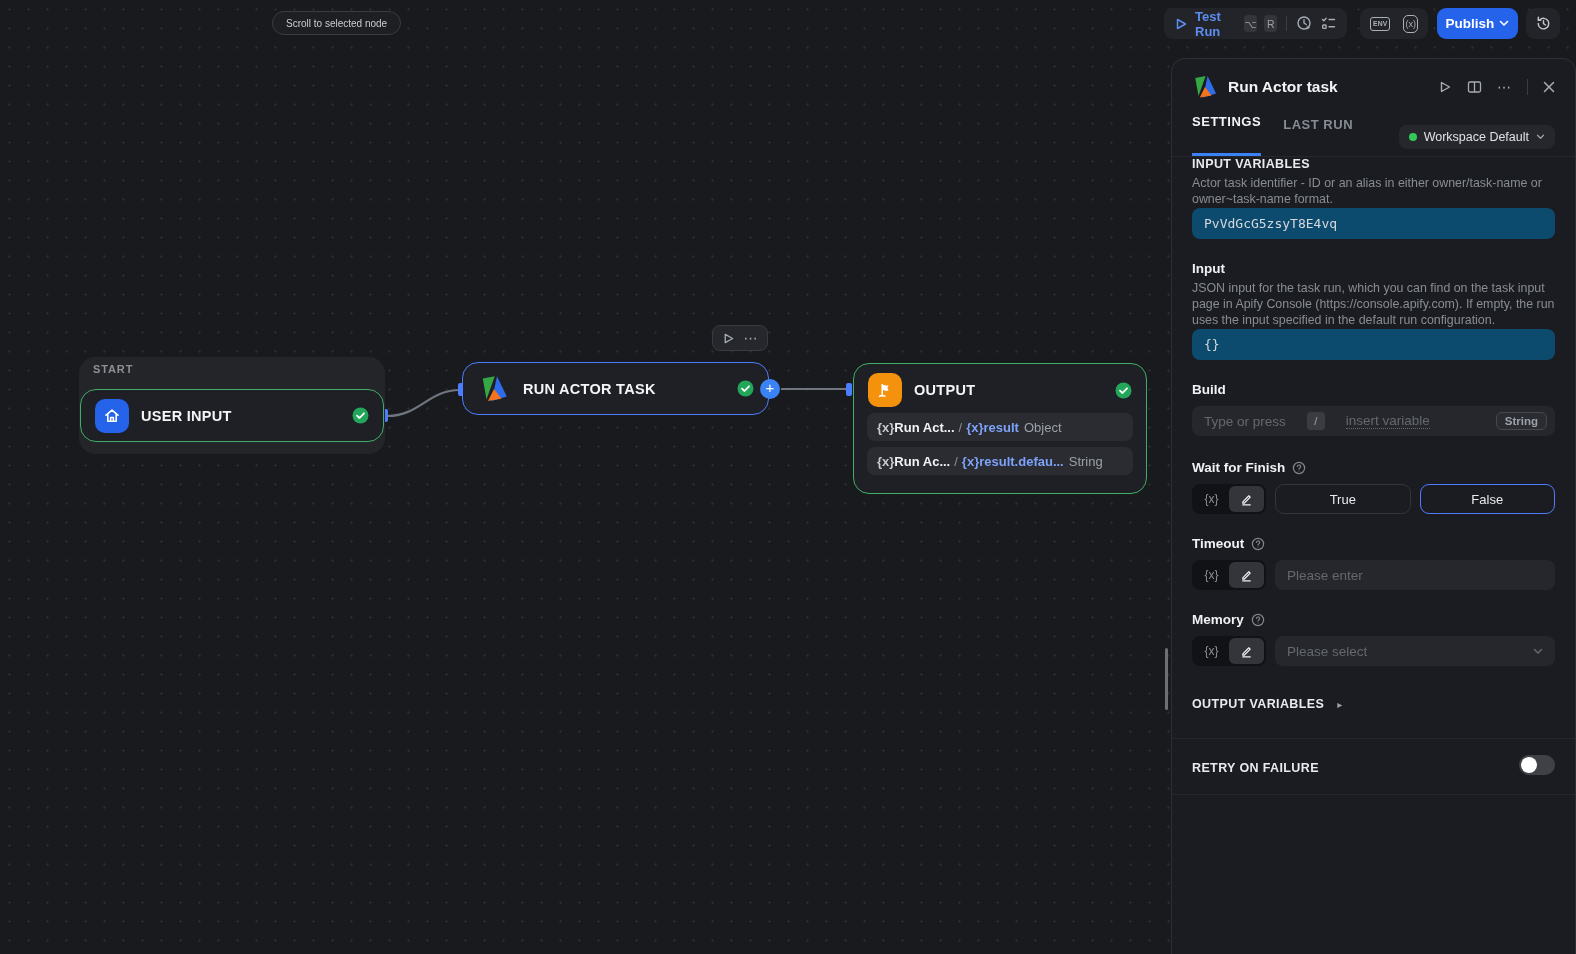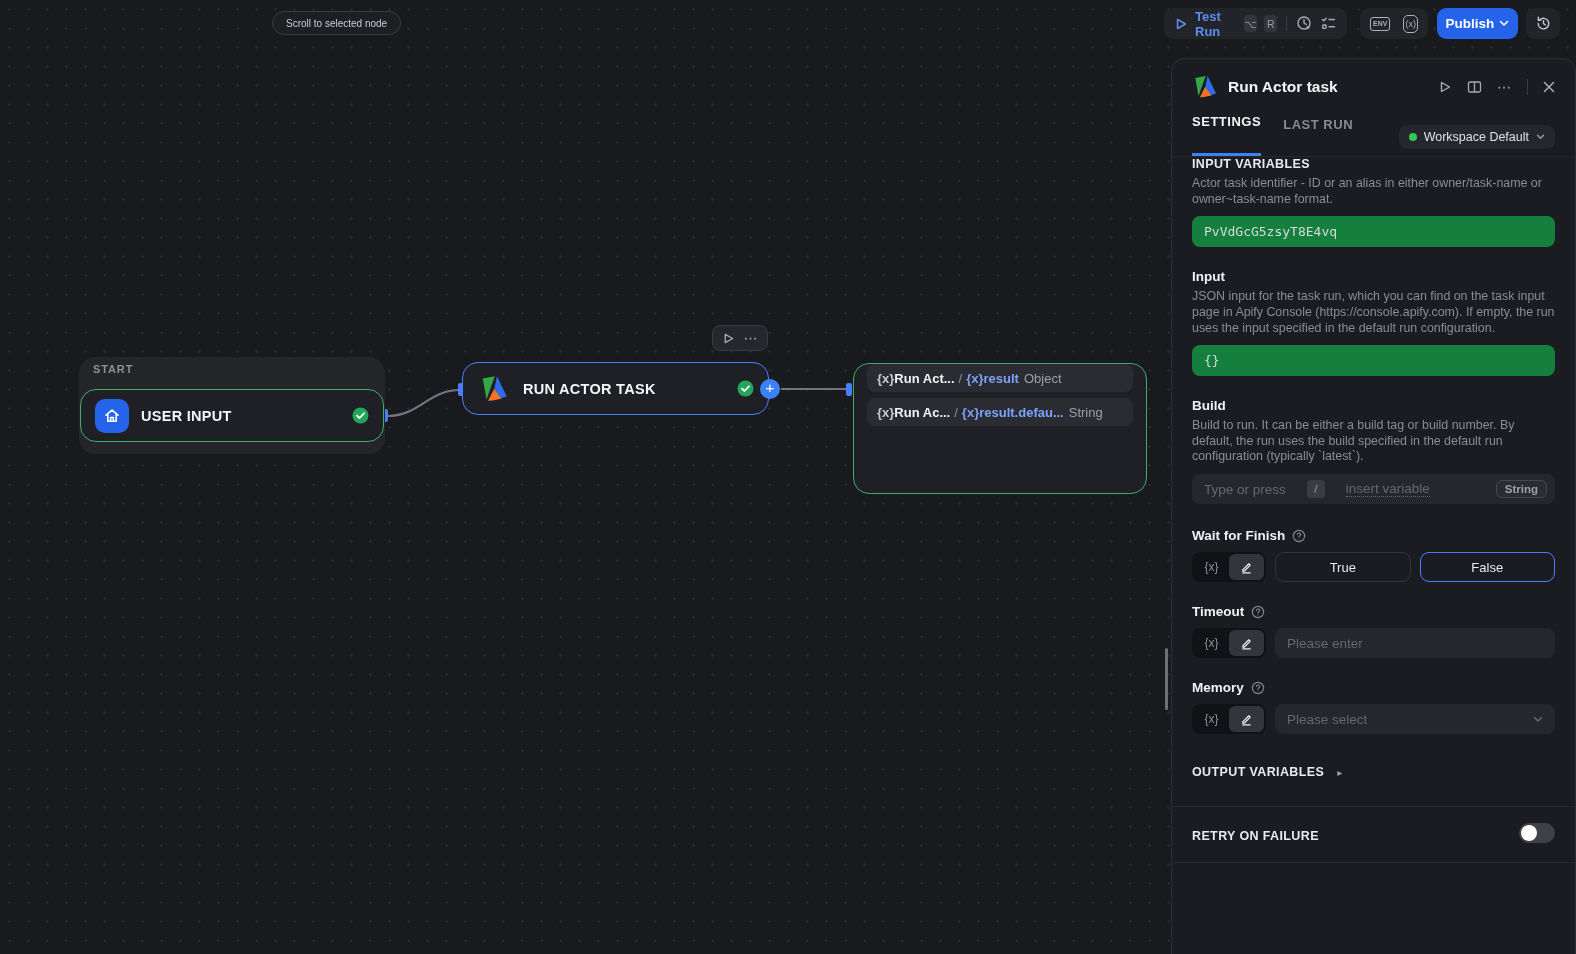--- a/index.html
+++ b/index.html
@@ -113,21 +113,21 @@
     margin-left:auto; margin-bottom:7px; display:flex; align-items:center; gap:7px;
     background:#26272c; border-radius:8px; padding:5px 10px; cursor:pointer;
   }
   .ws-dot { width:8px; height:8px; border-radius:50%; background:#34c759; }
   .ws-label { font-size:12.5px; color:#dfe2e5; }
   .section-heading { font-size:12.5px; font-weight:bold; letter-spacing:.03em; color:#e8eaed; }
   .field-label { font-size:13.5px; font-weight:bold; color:#eff1f3; }
   .req-star { color:#e5534b; margin-left:3px; }
   .field-desc { margin-top:5px; font-size:12.4px; line-height:1.26; color:#878d94; }
   .text-field {
-    margin-top:9px; height:31px; background:#15803d; border-radius:8px;
+    margin-top:1px; height:31px; background:#0c4a6e; border-radius:8px;
     display:flex; align-items:center; padding:0 12px;
     font-family:"DejaVu Sans Mono", monospace; font-size:13px; color:#d6d9dc; cursor:text;
   }
   .build-field {
     margin-top:9px; height:30px; background:#26272c; border-radius:8px;
     display:flex; align-items:center; padding:0 8px 0 12px; gap:21px; cursor:text;
   }
   .ph-text { color:#64696f; font-size:13.5px; }
   .slash-key {
     width:18px; height:18px; background:#3a3c42; border-radius:4px; color:#9ba1a8;
@@ -224,20 +224,36 @@
     <span class="check-badge">
       <svg width="17" height="17" viewBox="0 0 17 17">
           <circle cx="8.5" cy="8.5" r="8" fill="#23a55a"></circle>
           <path d="M5 8.7 L7.5 11 L12 6.3" stroke="#fff" stroke-width="1.8" fill="none" stroke-linecap="round" stroke-linejoin="round"></path>
         </svg>
     </span>
   </div>
   <div class="plus-btn">+</div>
 
   <div class="n-output">
+    <div class="n-output-header">
+      <span class="node-icon" style="background:#f5920d;">
+        <svg width="18" height="18" viewBox="0 0 18 18" fill="none" stroke="#fff" stroke-width="1.5" stroke-linecap="round" stroke-linejoin="round">
+          <path d="M6.2 15 V3.5"></path>
+          <path d="M6.2 4 C8 2.8 9.5 5.6 12.6 4.3 L11.4 7 L12.6 9.5 C9.5 10.8 8 8 6.2 9.2 Z" fill="#fff" stroke="none"></path>
+          <path d="M3.5 15.2 C4.5 14.3 7.9 14.3 8.9 15.2"></path>
+        </svg>
+      </span>
+      <span class="node-title">OUTPUT</span>
+      <span class="check-badge">
+        <svg width="17" height="17" viewBox="0 0 17 17">
+            <circle cx="8.5" cy="8.5" r="8" fill="#23a55a"></circle>
+            <path d="M5 8.7 L7.5 11 L12 6.3" stroke="#fff" stroke-width="1.8" fill="none" stroke-linecap="round" stroke-linejoin="round"></path>
+          </svg>
+      </span>
+    </div>
     <div class="out-pill">
       <span class="pill-src-prefix">{x}</span>
         <span class="pill-src">Run Act...</span>
       <span class="pill-sep">/</span>
       <span class="pill-path-prefix">{x}</span>
         <span class="pill-path">result</span>
       <span class="pill-type">Object</span>
     </div>
     <div class="out-pill">
       <span class="pill-src-prefix">{x}</span>
@@ -354,21 +370,20 @@
 
     <div class="label-row" style="margin-top:22px;">
       <span class="field-label">Input</span>
     </div>
     <div class="field-desc">JSON input for the task run, which you can find on the task input page in Apify Console (https://console.apify.com). If empty, the run uses the input specified in the default run configuration.</div>
     <div class="text-field">{}</div>
 
     <div class="label-row" style="margin-top:22px;">
       <span class="field-label">Build</span>
     </div>
-    <div class="field-desc">Build to run. It can be either a build tag or build number. By default, the run uses the build specified in the default run configuration (typically `latest`).</div>
     <div class="build-field">
       <span class="ph-text">Type or press</span>
       <span class="slash-key">/</span>
       <span class="ins-var">insert variable</span>
       <span class="type-badge">String</span>
     </div>
 
     <div class="label-row" style="margin-top:24px;">
       <span class="field-label">Wait for Finish</span>
       <span class="q-icon">

